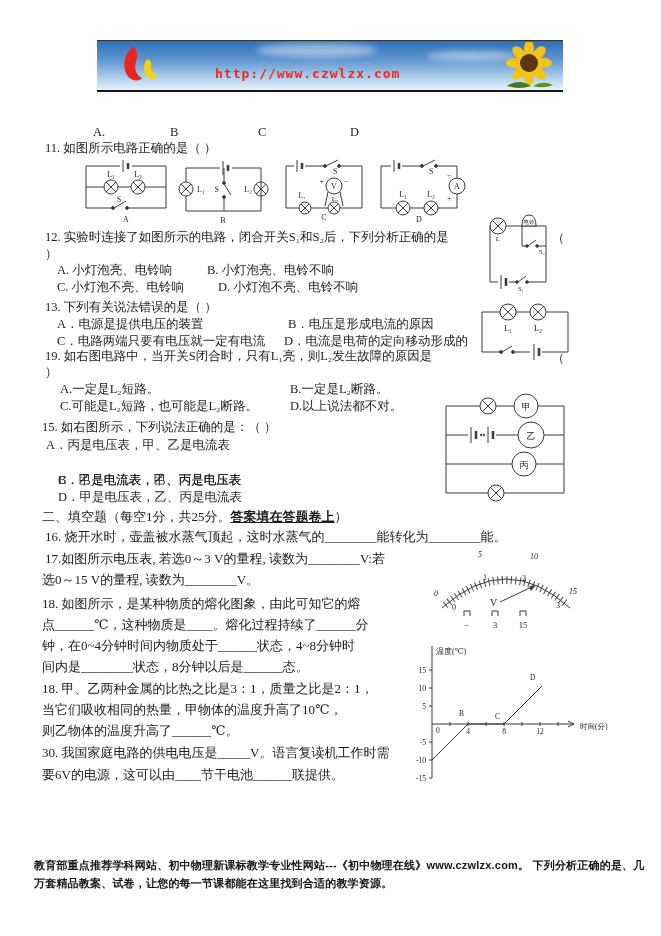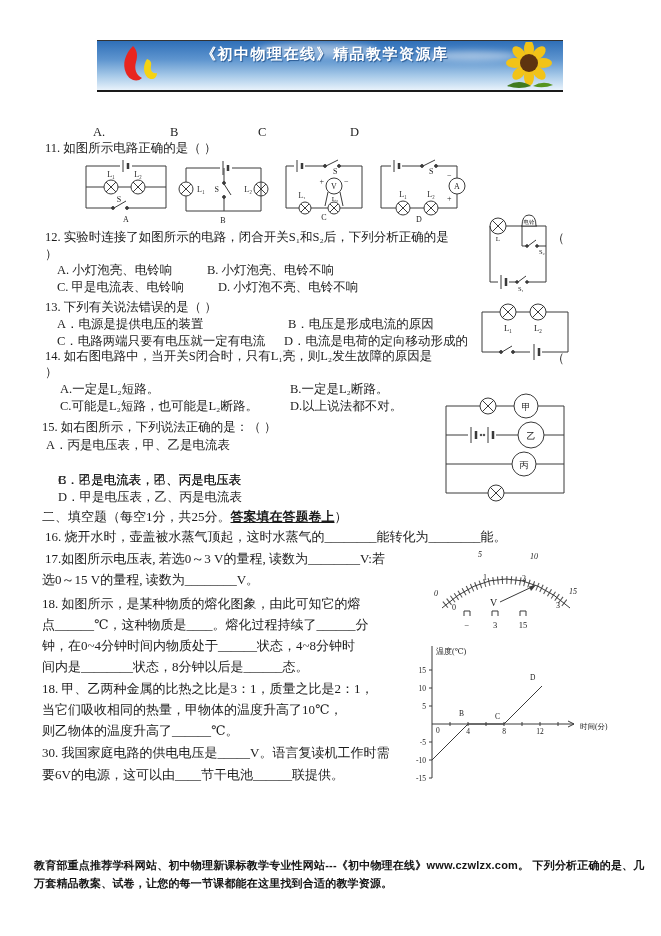--- a/index.html
+++ b/index.html
@@ -26,21 +26,21 @@
 </head>
 <body>
 
 <div class="banner">
   <div class="cloud" style="left:160px;top:2px;width:120px;height:14px"></div>
   <div class="cloud" style="left:330px;top:10px;width:90px;height:10px"></div>
   <svg class="fig" style="left:20px;top:4px" width="48" height="42" viewBox="0 0 48 42">
     <path d="M16,1 C8,9 5,19 9,28 C12,35 20,38 25,33 C19,30 17,24 19,17 C21,10 20,5 16,1 Z" fill="#e8251f"></path>
     <path d="M30,14 C26,20 26,27 30,32 C34,36 40,34 40,28 C36,29 33,26 34,21 C35,17 33,15 30,14 Z" fill="#f5d312"></path>
   </svg>
-  <div class="banner-title">《初中物理在线》精品教学资源库</div>
+  <div class="banner-url">http://www.czwlzx.com</div>
   <svg class="fig" style="right:4px;top:1px" width="60" height="47" viewBox="0 0 60 47">
     <g fill="#f2c318">
       <ellipse cx="30" cy="7" rx="5" ry="9"></ellipse>
         <ellipse cx="30" cy="35" rx="5" ry="9"></ellipse>
       <ellipse cx="16" cy="21" rx="9" ry="5"></ellipse>
         <ellipse cx="44" cy="21" rx="9" ry="5"></ellipse>
       <ellipse cx="20" cy="11" rx="5" ry="8" transform="rotate(-45 20 11)"></ellipse>
       <ellipse cx="40" cy="11" rx="5" ry="8" transform="rotate(45 40 11)"></ellipse>
       <ellipse cx="20" cy="31" rx="5" ry="8" transform="rotate(45 20 31)"></ellipse>
       <ellipse cx="40" cy="31" rx="5" ry="8" transform="rotate(-45 40 31)"></ellipse>
@@ -191,21 +191,21 @@
   <text x="32" y="41" font-size="8" text-anchor="middle">L₁</text>
   <text x="60" y="41" font-size="8" text-anchor="middle">L₂</text>
   <text x="48" y="66" font-size="8" text-anchor="middle">D</text>
 </svg>
 
 <div class="t" style="left:45px;top:229px">12. 实验时连接了如图所示的电路，闭合开关S₁和S₂后，下列分析正确的是</div>
 <div class="t" style="left:552px;top:230px">（</div>
 <div class="t" style="left:45px;top:246px">）</div>
 <div class="t" style="left:57px;top:262px">A. 小灯泡亮、电铃响</div>
 <div class="t" style="left:207px;top:262px">B. 小灯泡亮、电铃不响</div>
-<div class="t" style="left:57px;top:279px">C. 甲是电流表、电铃响</div>
+<div class="t" style="left:57px;top:279px">C. 小灯泡不亮、电铃响</div>
 <div class="t" style="left:218px;top:279px">D. 小灯泡不亮、电铃不响</div>
 
 <svg class="fig" style="left:482px;top:212px" width="72" height="82" viewBox="0 0 72 82">
   <g stroke="#3a3a3a" fill="none" stroke-width="1">
     <g>
         <circle cx="16" cy="14" r="8"></circle>
         <line x1="10" y1="8" x2="22" y2="20"></line>
         <line x1="22" y1="8" x2="10" y2="20"></line>
       </g>
     <path d="M24 14 H64 M64 14 V70 M8 14 V70"></path>
@@ -263,21 +263,21 @@
       </g>
     <g>
         <line x1="60" y1="46" x2="60" y2="62"></line>
         <line x1="65" y1="50" x2="65" y2="58" stroke-width="2.5"></line>
       </g>
   </g>
   <text x="34" y="33" font-size="8.5" text-anchor="middle">L₁</text>
   <text x="64" y="33" font-size="8.5" text-anchor="middle">L₂</text>
 </svg>
 
-<div class="t" style="left:45px;top:348px">14. 如右图电路中，当开关S闭合时，只有L₁亮，则L₂发生故障的原因是</div>
+<div class="t" style="left:45px;top:348px">19. 如右图电路中，当开关S闭合时，只有L₁亮，则L₂发生故障的原因是</div>
 <div class="t" style="left:552px;top:350px">（</div>
 <div class="t" style="left:45px;top:364px">）</div>
 <div class="t" style="left:60px;top:381px">A.一定是L₂短路。</div>
 <div class="t" style="left:290px;top:381px">B.一定是L₂断路。</div>
 <div class="t" style="left:60px;top:398px">C.可能是L₂短路，也可能是L₂断路。</div>
 <div class="t" style="left:290px;top:398px">D.以上说法都不对。</div>
 
 <svg class="fig" style="left:436px;top:390px" width="138" height="112" viewBox="0 0 138 112">
   <g stroke="#3a3a3a" fill="none" stroke-width="1">
     <path d="M10 16 V103 M128 16 V103"></path>

